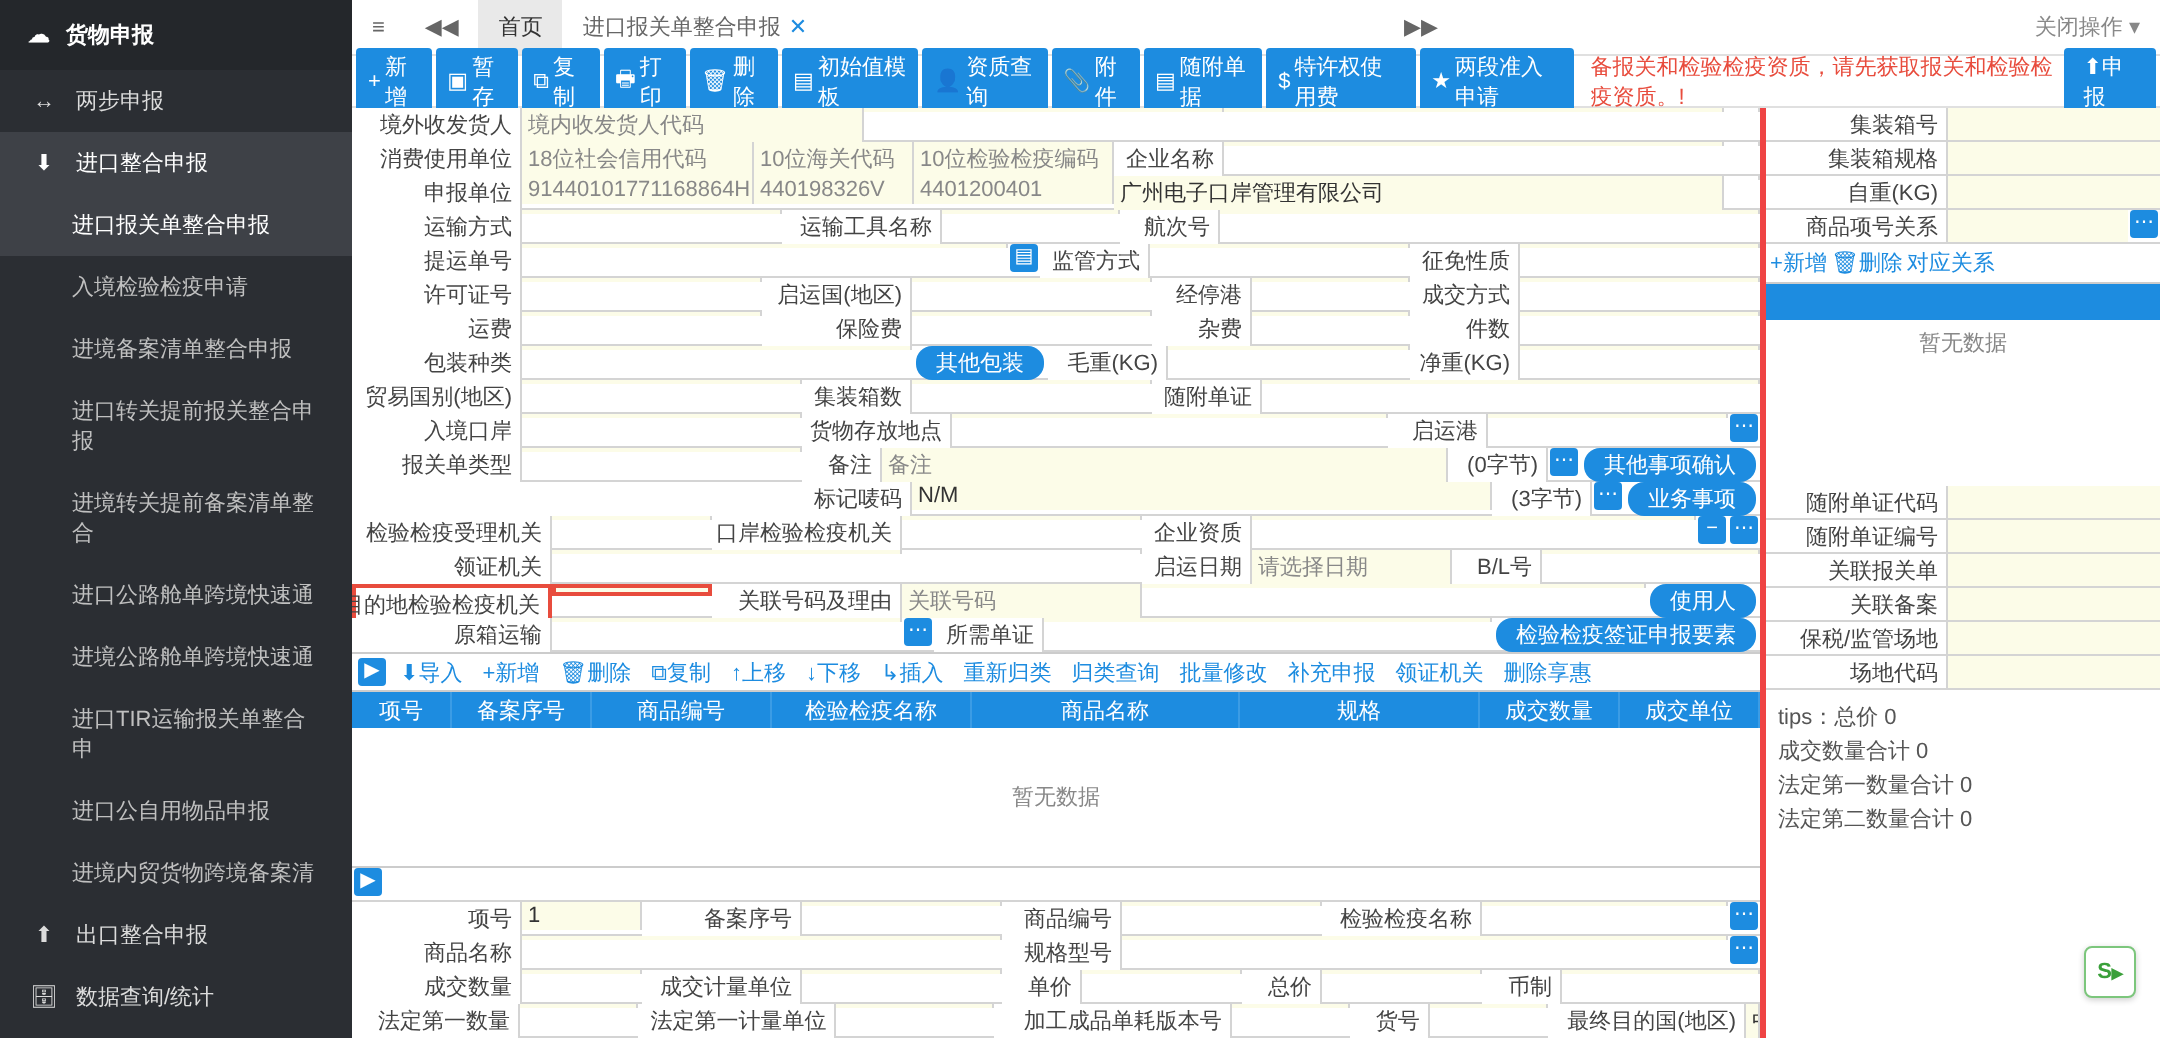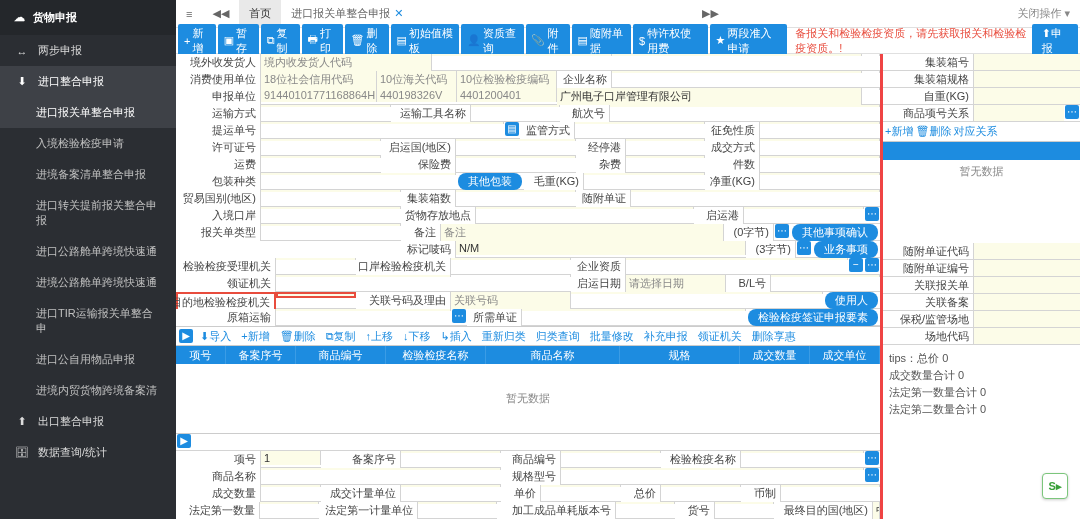--- a/index.html
+++ b/index.html
@@ -71,20 +71,23 @@
     <div class="sidebar-item sidebar-sub">
         <span>入境检验检疫申请</span>
       </div>
     <div class="sidebar-item sidebar-sub">
         <span>进境备案清单整合申报</span>
       </div>
     <div class="sidebar-item sidebar-sub">
         <span>进口转关提前报关整合申报</span>
       </div>
     <div class="sidebar-item sidebar-sub">
+        <span>进境转关提前备案清单整合</span>
+      </div>
+    <div class="sidebar-item sidebar-sub">
         <span>进口公路舱单跨境快速通</span>
       </div>
     <div class="sidebar-item sidebar-sub">
         <span>进境公路舱单跨境快速通</span>
       </div>
     <div class="sidebar-item sidebar-sub">
         <span>进口TIR运输报关单整合申</span>
       </div>
     <div class="sidebar-item sidebar-sub">
         <span>进口公自用物品申报</span>

